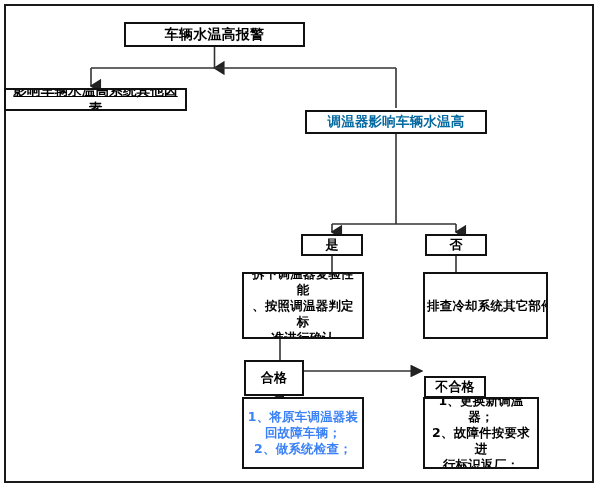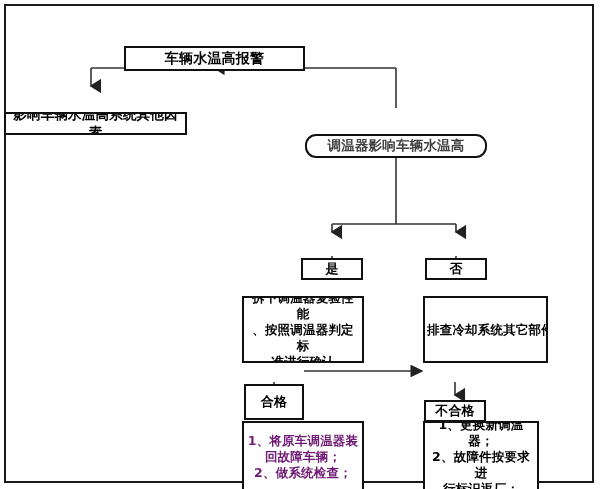--- a/index.html
+++ b/index.html
@@ -44,21 +44,20 @@
     border: 2px solid #0369a1;
     display: flex;
     align-items: center;
     justify-content: center;
     text-align: center;
     color: #000000;
     font-weight: bold;
     line-height: 1.28;
     letter-spacing: 0.2px;
     overflow: hidden;
-    margin-top: 24px;
   }
   .node .txt {
     display: block;
     width: 100%;
     white-space: pre-line;
     padding: 0 2px;
     box-sizing: border-box;
   }
   .node.small-label {
     font-size: 13px;
@@ -108,24 +107,24 @@
         <path d="M 304 371 L 422 371" stroke="#333333" marker-end="url(#arrow-head)"></path>
         <path d="M 274 382 L 274 395" stroke="#333333" marker-end="url(#arrow-down)"></path>
         <path d="M 455 382 L 455 395" stroke="#333333" marker-end="url(#arrow-down)"></path>
       </g>
   </svg>
 
   <div id="node-layer">
       <div class="node title-node" style="left: 124px; top: 22px; width: 181px; height: 25px; border-color: rgb(17, 17, 17); color: rgb(0, 0, 0);">
         <span class="txt">车辆水温高报警</span>
       </div>
-      <div class="node wide-node" style="left: 4px; top: 88px; width: 183px; height: 23px; border-color: rgb(17, 17, 17); color: rgb(0, 0, 0);">
+      <div class="node wide-node" style="left: 4px; top: 88px; width: 183px; height: 23px; border-color: rgb(17, 17, 17); color: rgb(0, 0, 0); text-decoration: underline;">
         <span class="txt">影响车辆水温高系统其他因素</span>
       </div>
-      <div class="node wide-node" style="left: 305px; top: 110px; width: 182px; height: 24px; border-color: rgb(17, 17, 17); color: #404040; border-radius: 11px;">
+      <div class="node wide-node" style="left: 305px; top: 110px; width: 182px; height: 24px; border-color: rgb(17, 17, 17); color: #0369a1;">
         <span class="txt">调温器影响车辆水温高</span>
       </div>
       <div class="node small-label" style="left: 301px; top: 234px; width: 62px; height: 22px; border-color: rgb(17, 17, 17); color: rgb(0, 0, 0);">
         <span class="txt">是</span>
       </div>
       <div class="node small-label" style="left: 425px; top: 234px; width: 62px; height: 22px; border-color: rgb(17, 17, 17); color: rgb(0, 0, 0);">
         <span class="txt">否</span>
       </div>
       <div class="node para-node" style="left: 242px; top: 272px; width: 122px; height: 67px; border-color: rgb(17, 17, 17); color: rgb(0, 0, 0);">
         <span class="txt">拆下调温器复验性能
@@ -134,21 +133,21 @@
       </div>
       <div class="node para-node clip-node" style="left: 423px; top: 272px; width: 125px; height: 67px; border-color: rgb(17, 17, 17); color: rgb(0, 0, 0);">
         <span class="txt">排查冷却系统其它部件</span>
       </div>
       <div class="node small-label" style="left: 244px; top: 360px; width: 60px; height: 36px; border-color: rgb(17, 17, 17); color: rgb(0, 0, 0);">
         <span class="txt">合格</span>
       </div>
       <div class="node small-label" style="left: 424px; top: 376px; width: 62px; height: 22px; border-color: rgb(17, 17, 17); color: rgb(0, 0, 0);">
         <span class="txt">不合格</span>
       </div>
-      <div class="node para-node" style="left: 242px; top: 397px; width: 122px; height: 72px; border-color: rgb(17, 17, 17); color: #701a75;">
+      <div class="node para-node" style="left: 242px; top: 397px; width: 122px; height: 72px; border-color: rgb(17, 17, 17); color: #3b82f6;">
         <span class="txt">1、将原车调温器装
 回故障车辆；
 2、做系统检查；</span>
       </div>
       <div class="node para-node" style="left: 423px; top: 397px; width: 116px; height: 72px; border-color: rgb(17, 17, 17); color: rgb(0, 0, 0);">
         <span class="txt">1、更换新调温器；
 2、故障件按要求进
 行标识返厂；</span>
       </div>
     </div>

